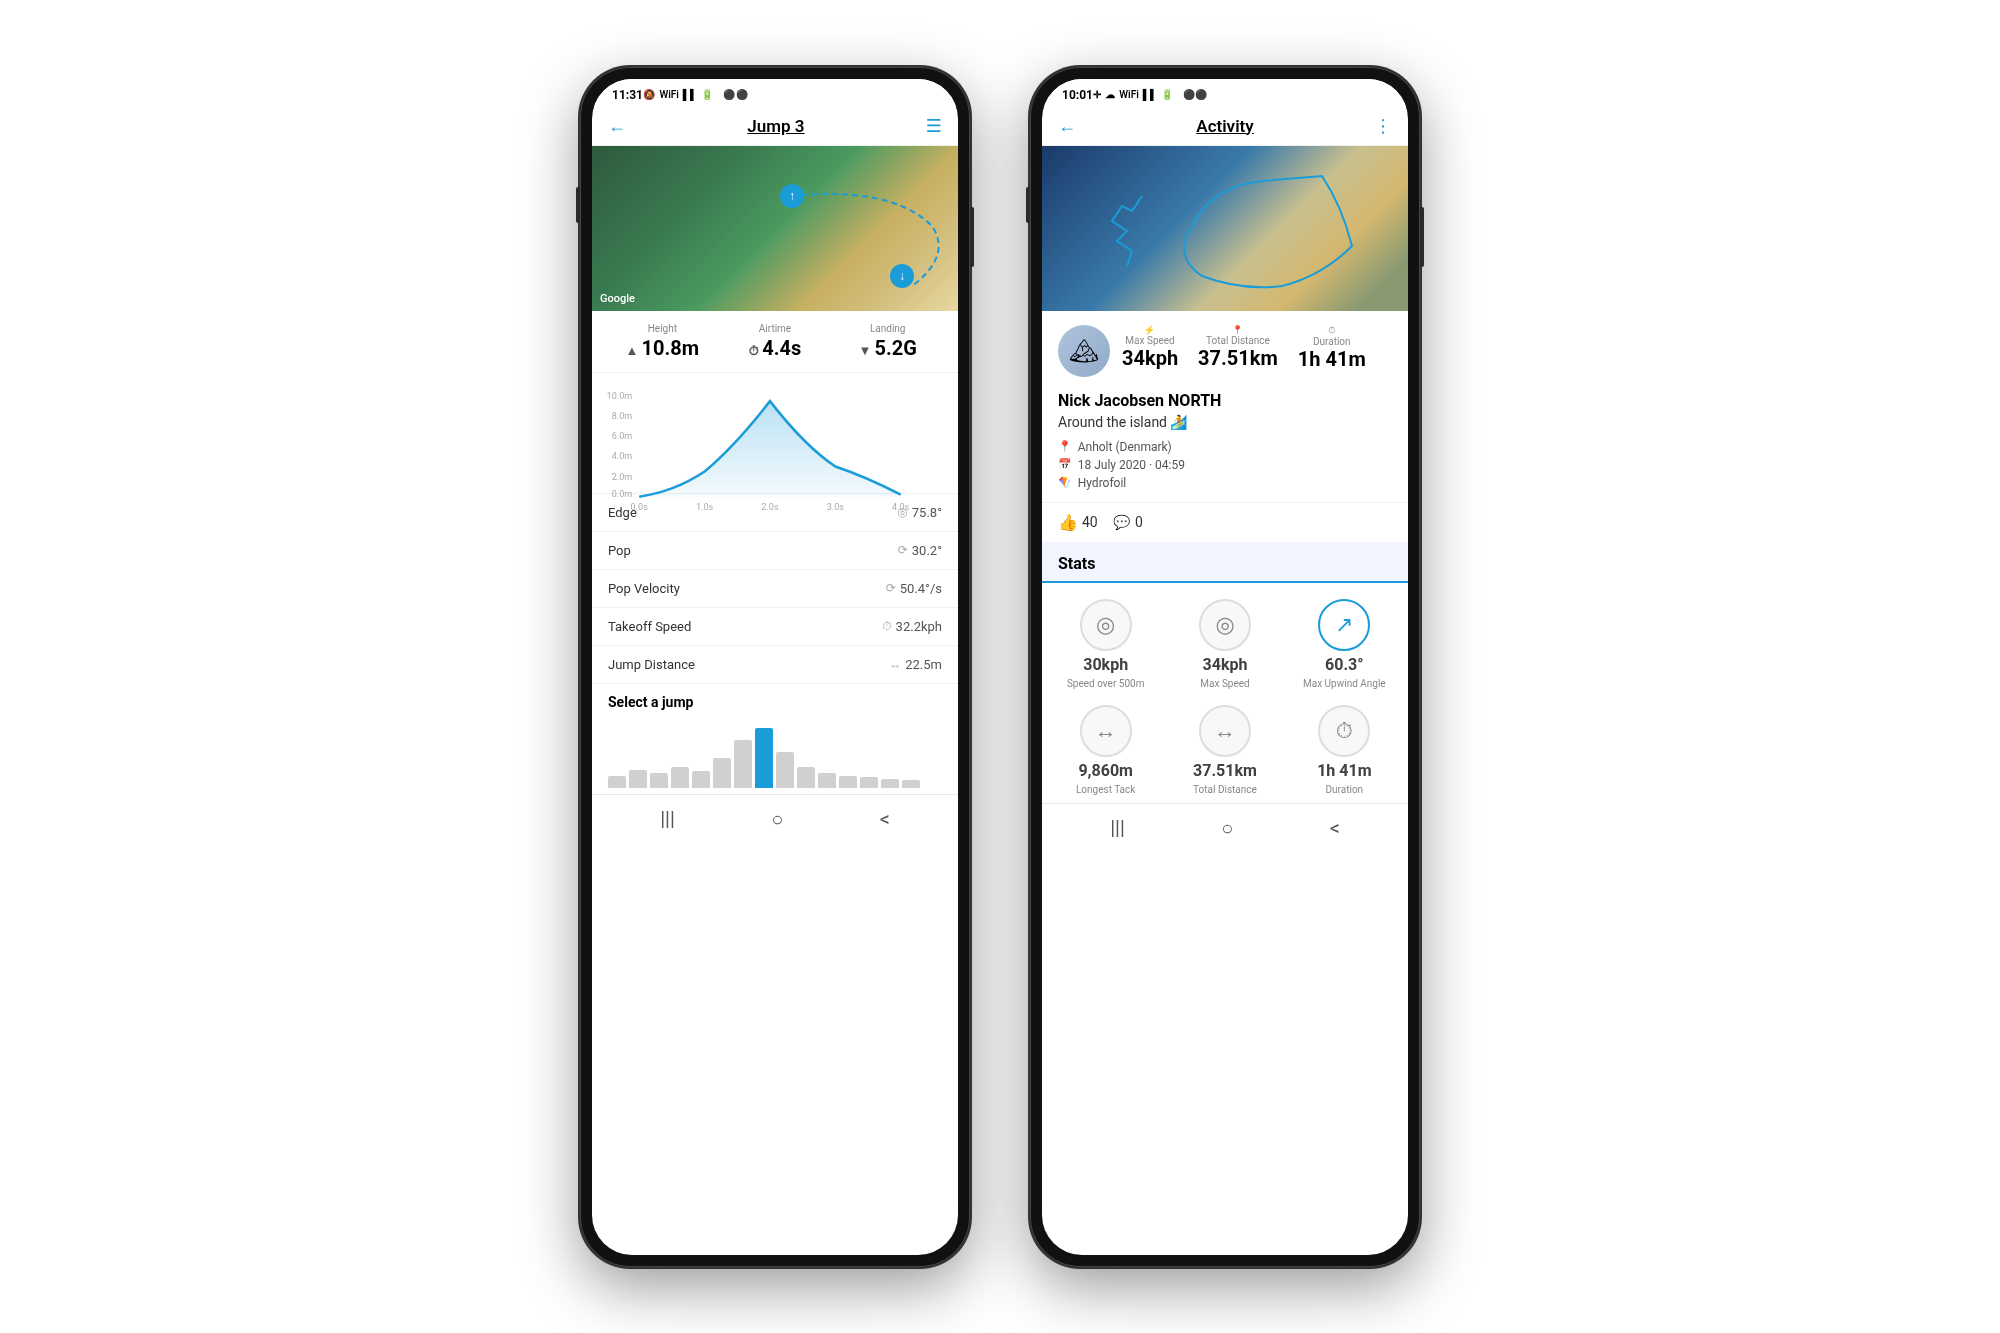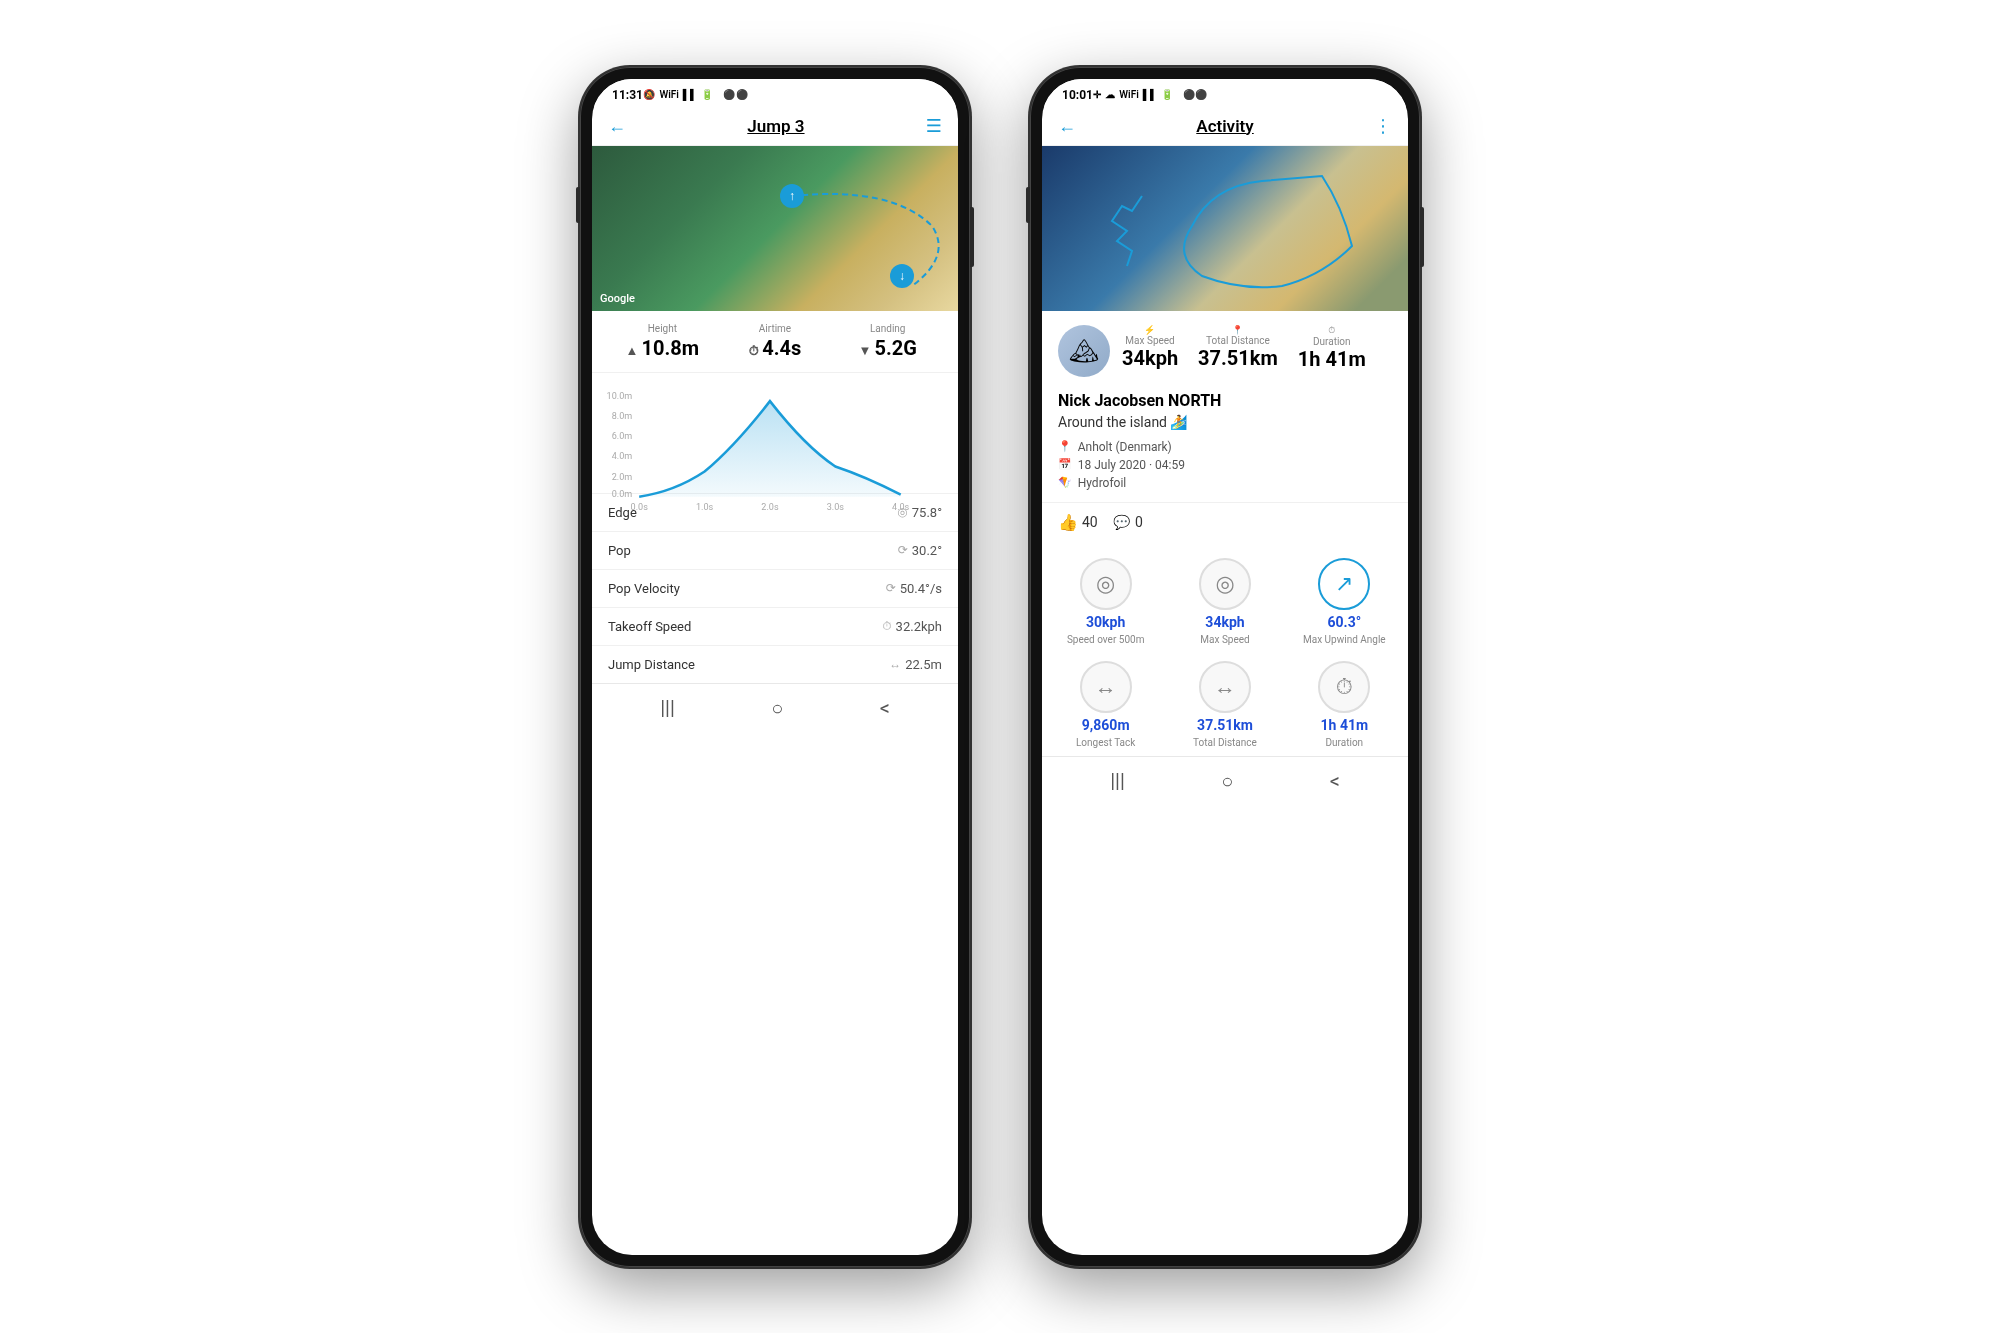--- a/index.html
+++ b/index.html
@@ -236,21 +236,21 @@
       justify-content: center;
       font-size: 22px;
       color: #888;
       background: #f8f8f8;
     }
     .stats-grid-icon.active {
       border-color: #1a9cd8;
       color: #1a9cd8;
       background: #fff;
     }
-    .stats-grid-value { font-size: 14px; font-weight: 700; color: #1d4ed8; }
+    .stats-grid-value { font-size: 16px; font-weight: 700; color: #404040; }
     .stats-grid-label { font-size: 10px; color: #888; text-align: center; }
 
     
     .phone-side-btn-left {
       position: absolute;
       left: -4px;
       top: 120px;
       width: 4px;
       height: 36px;
       background: #2a2a2a;
@@ -388,20 +388,40 @@
     </div>
           <div class="metric-row">
       <span class="metric-name">Jump Distance</span>
       <span class="metric-value-wrap">
         <span style="color:#aaa;font-size:12px;">↔</span>
         <span class="metric-value">22.5m</span>
       </span>
     </div>
         </div>
 
+      <div class="select-jump-section">
+        <div class="select-jump-title">Select a jump</div>
+        <div class="bars-container" id="bars-container">
+            <div class="bar-item" style="height: 12px;"></div>
+            <div class="bar-item" style="height: 18px;"></div>
+            <div class="bar-item" style="height: 15px;"></div>
+            <div class="bar-item" style="height: 21px;"></div>
+            <div class="bar-item" style="height: 16.8px;"></div>
+            <div class="bar-item" style="height: 30px;"></div>
+            <div class="bar-item" style="height: 48px;"></div>
+            <div class="bar-item active" style="height: 60px;"></div>
+            <div class="bar-item" style="height: 36px;"></div>
+            <div class="bar-item" style="height: 21px;"></div>
+            <div class="bar-item" style="height: 15px;"></div>
+            <div class="bar-item" style="height: 12px;"></div>
+            <div class="bar-item" style="height: 10.8px;"></div>
+            <div class="bar-item" style="height: 9px;"></div>
+            <div class="bar-item" style="height: 7.2px;"></div>
+          </div>
+      </div>
 
       <div class="bottom-nav">
         <span class="nav-btn">|||</span>
         <span class="nav-btn">○</span>
         <span class="nav-btn">&lt;</span>
       </div>
     </div>
   </div>
 </div>
 
@@ -481,20 +501,23 @@
         <div class="social-item">
           <span class="like-icon">👍</span>
           <span>40</span>
         </div>
         <div class="social-item">
           <span>💬</span>
           <span>0</span>
         </div>
       </div>
 
+      <div class="stats-header">
+        <span>Stats</span>
+      </div>
 
       <div class="stats-grid" id="stats-grid">
           <div class="stats-grid-item">
       <div class="stats-grid-icon ">◎</div>
       <div class="stats-grid-value">30kph</div>
       <div class="stats-grid-label">Speed over 500m</div>
     </div>
           <div class="stats-grid-item">
       <div class="stats-grid-icon ">◎</div>
       <div class="stats-grid-value">34kph</div>

